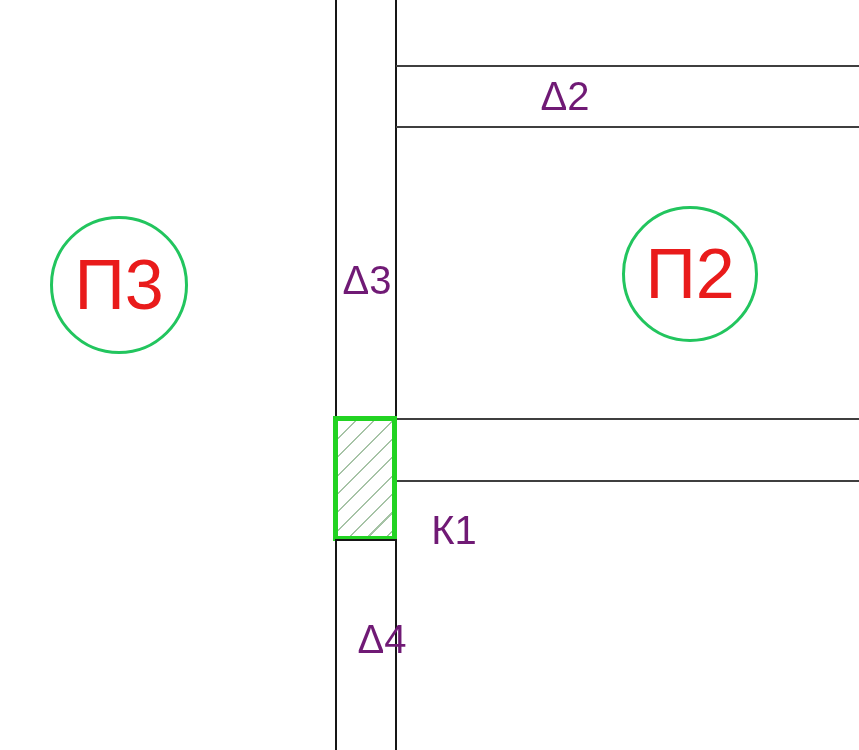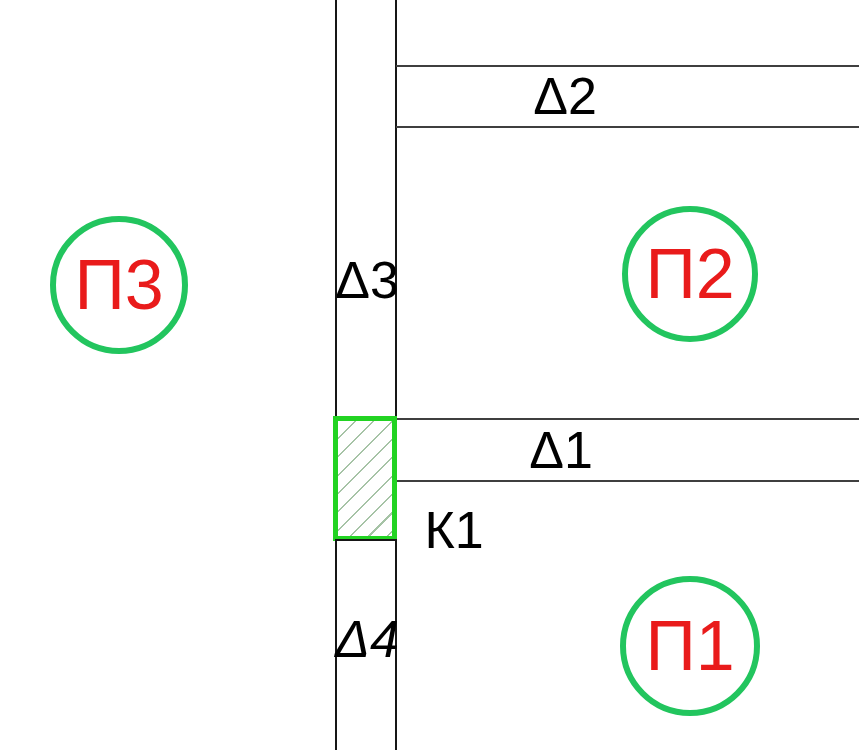--- a/index.html
+++ b/index.html
@@ -59,35 +59,35 @@
       #ffffff 0px,
       #ffffff 11.5px,
       #a6c3a6 11.5px,
       #a6c3a6 13px
     );
     z-index: 3;
   }
   .label {
     position: absolute;
     transform: translate(-50%, -50%);
-    color: #000000;
-    font-size: 52px;
+    color: #701a75;
+    font-size: 40px;
     line-height: 1;
     white-space: nowrap;
     z-index: 5;
   }
   .label.l-d2 { left: 565px; top: 96px; }
   .label.l-d3 { left: 367px; top: 280px; }
   .label.l-d1 { left: 561px; top: 450px; }
-  .label.l-d4 { left: 367px; top: 639px; font-style: italic; }
+  .label.l-d4 { left: 382px; top: 639px; }
   .label.l-k1 { left: 454px; top: 530px; }
   .circle {
     position: absolute;
     box-sizing: border-box;
-    border: 6px solid #22c55e;
+    border: 3px solid #22c55e;
     border-radius: 50%;
     display: flex;
     align-items: center;
     justify-content: center;
     background: transparent;
     z-index: 2;
   }
   .circle .circle-label {
     color: #e91b1b;
     font-size: 70px;
@@ -108,27 +108,23 @@
   <div class="hline h-d2-top"></div>
   <div class="hline h-d2-bot"></div>
   <div class="hline h-d1-top"></div>
   <div class="hline h-d1-bot"></div>
   <div class="seg-bottom"></div>
 
   <div class="hatch-rect"></div>
 
   <div class="label l-d2">Δ2</div>
   <div class="label l-d3">Δ3</div>
-  <div class="label l-d1">Δ1</div>
   <div class="label l-d4">Δ4</div>
   <div class="label l-k1">К1</div>
 
   <div class="circle c-p3">
     <span class="circle-label">П3</span>
   </div>
   <div class="circle c-p2">
     <span class="circle-label">П2</span>
   </div>
-  <div class="circle c-p1">
-    <span class="circle-label">П1</span>
-  </div>
 
 </div>
 
 </body></html>

